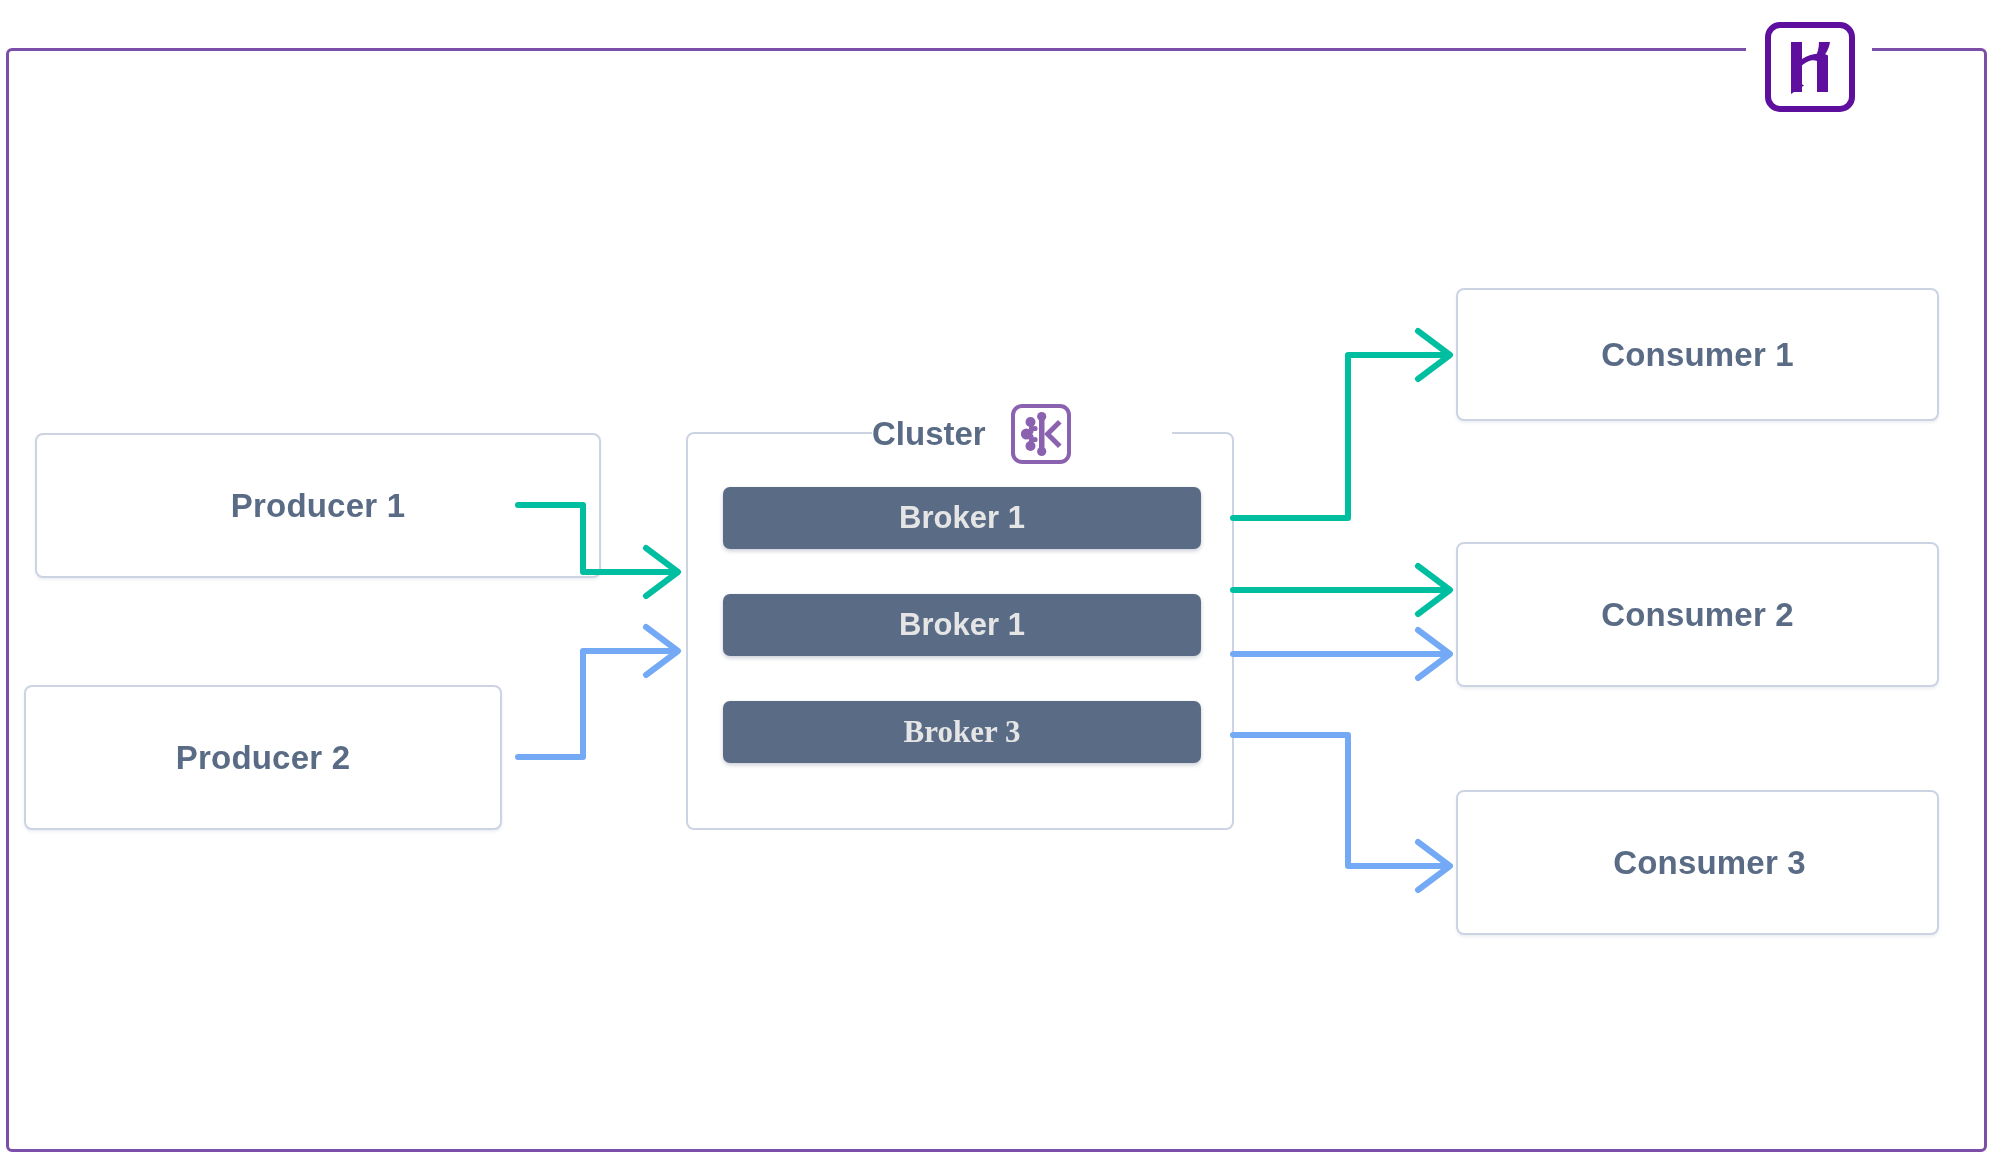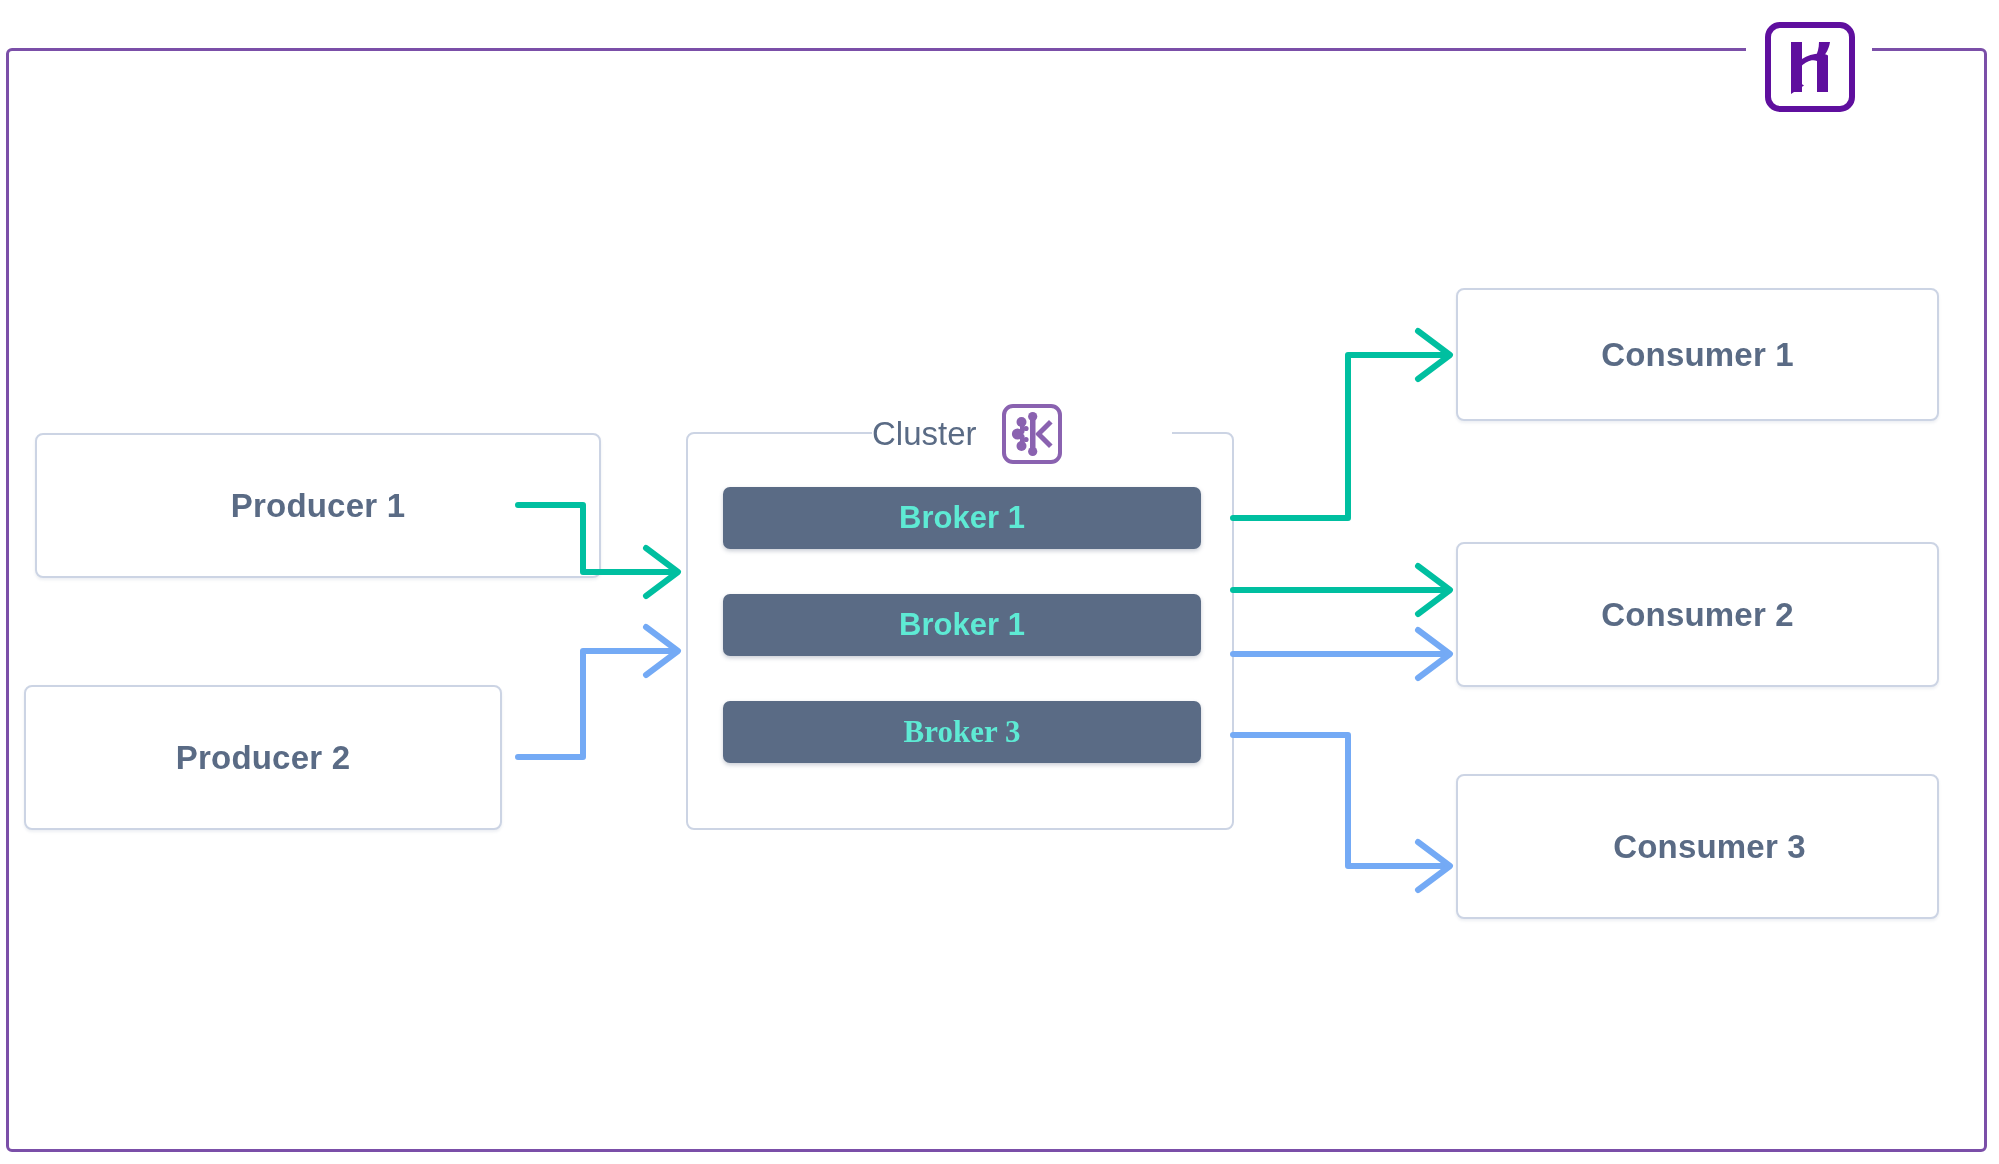--- a/index.html
+++ b/index.html
@@ -65,21 +65,21 @@
     letter-spacing: 0.2px;
     white-space: nowrap;
   }
 
   
   #producer-1 { left: 35px;  top: 433px; width: 566px; height: 145px; }
   #producer-2 { left: 24px;  top: 685px; width: 478px; height: 145px; }
   
   #consumer-1 { left: 1456px; top: 288px; width: 483px; height: 133px; text-align: right; }
   #consumer-2 { left: 1456px; top: 542px; width: 483px; height: 145px; }
-  #consumer-3 { left: 1456px; top: 774px; width: 483px; height: 145px; padding-left: 24px; }
+  #consumer-3 { left: 1456px; top: 790px; width: 483px; height: 145px; padding-left: 24px; }
 
   
   #cluster-group {
     position: absolute;
     left: 686px;
     top: 432px;
     width: 548px;
     height: 398px;
     border: 2px solid #ccd4e4;
     border-radius: 8px;
@@ -99,21 +99,21 @@
     position: absolute;
     left: 872px;
     top: 402px;
     height: 64px;
     display: flex;
     align-items: center;
     gap: 24px;
   }
   #cluster-title {
     font-size: 33px;
-    font-weight: normal;
+    font-weight: bold;
     color: #5a6b85;
     white-space: nowrap;
   }
   #kafka-icon-wrap {
     width: 62px;
     height: 62px;
     display: block;
   }
 
   
@@ -125,21 +125,21 @@
     background: #5a6b85;
     border-radius: 7px;
     display: flex;
     align-items: center;
     justify-content: center;
     box-shadow: 0 2px 4px rgba(60,75,105,0.28);
   }
   .broker-label {
     font-size: 31px;
     font-weight: bold;
-    color: #5eead4;
+    color: #e5e5e5;
     white-space: nowrap;
   }
   #broker-1 { top: 487px; }
   #broker-2 { top: 594px; }
   #broker-3 { top: 701px; font-family: Liberation Serif, serif; }
 
   
   #connectors {
     position: absolute;
     left: 0; top: 0;

